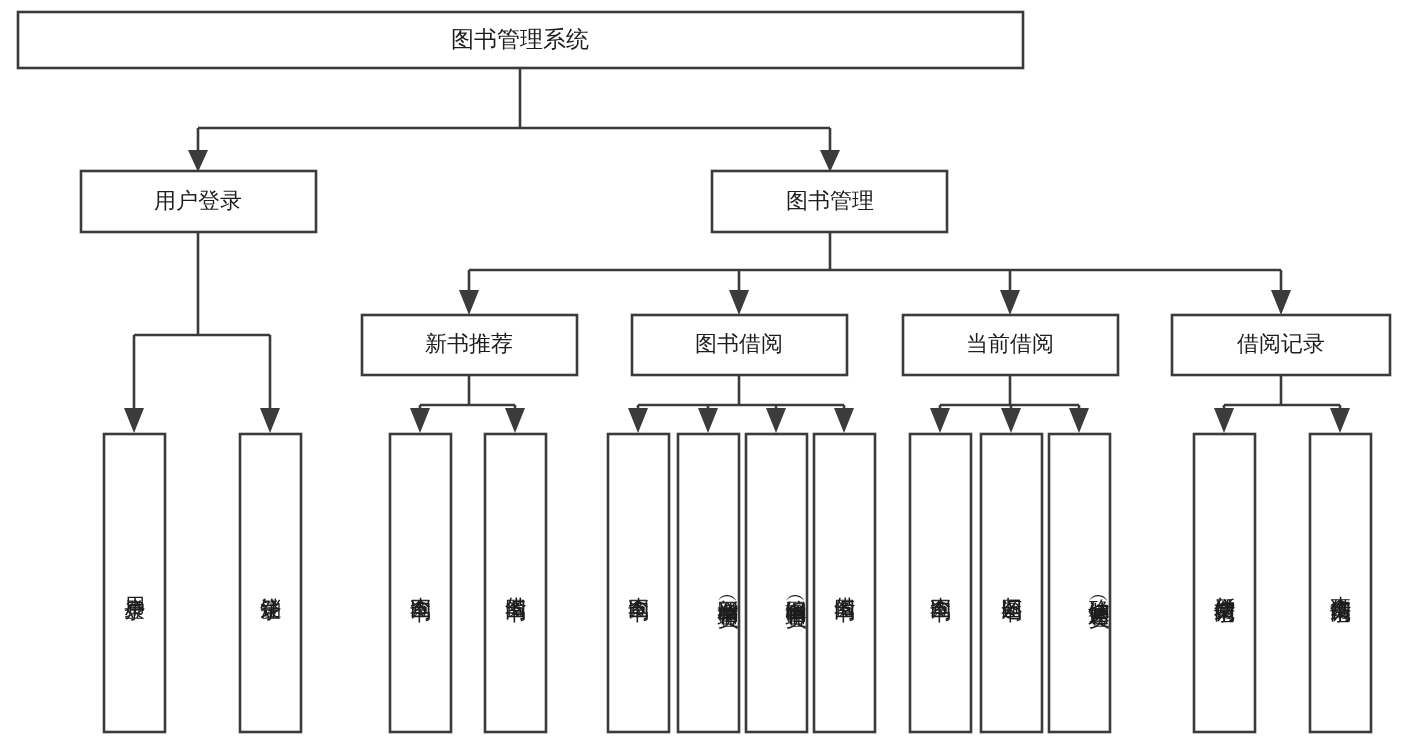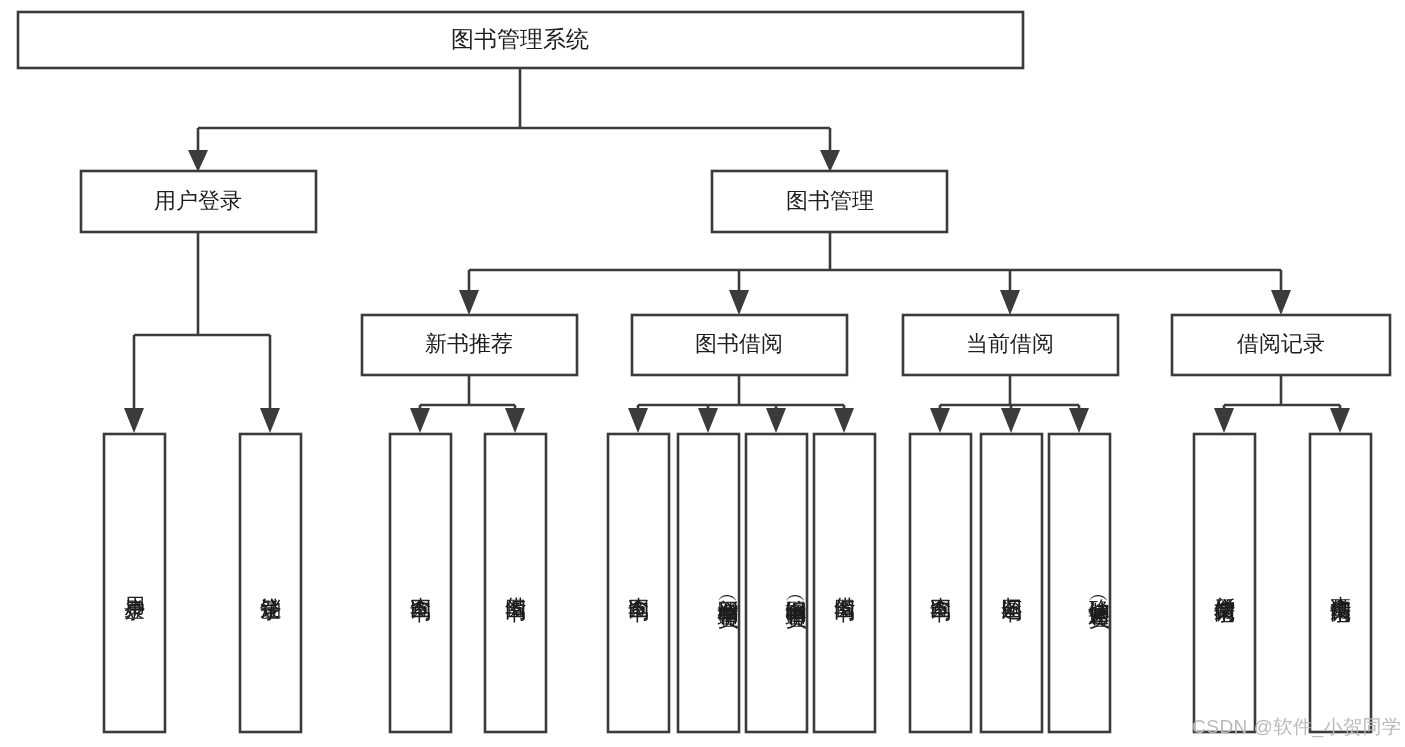--- a/index.html
+++ b/index.html
@@ -193,15 +193,14 @@
   <div class="vlabel" style="left:746px; top:434px; width:61px; height:298px; align-items:flex-start; padding-top:6px;">编辑图书（管理员）</div>
   <div class="vlabel" style="left:814px; top:434px; width:61px; height:298px;">借阅图书</div>
 
   <div class="vlabel" style="left:910px; top:434px; width:61px; height:298px;">查询图书</div>
   <div class="vlabel" style="left:981px; top:434px; width:61px; height:298px;">归还图书</div>
   <div class="vlabel" style="left:1049px; top:434px; width:61px; height:298px; align-items:flex-start; padding-top:6px;">确认归还（管理员）</div>
 
   <div class="vlabel" style="left:1194px; top:434px; width:61px; height:298px;">新增借阅记录</div>
   <div class="vlabel" style="left:1310px; top:434px; width:61px; height:298px;">查询借阅记录</div>
 
-  <div class="watermark" style="left:1192px; top:714px;">CSDN @软件_小贺同学</div>
 
 </div>
 
 </body></html>

